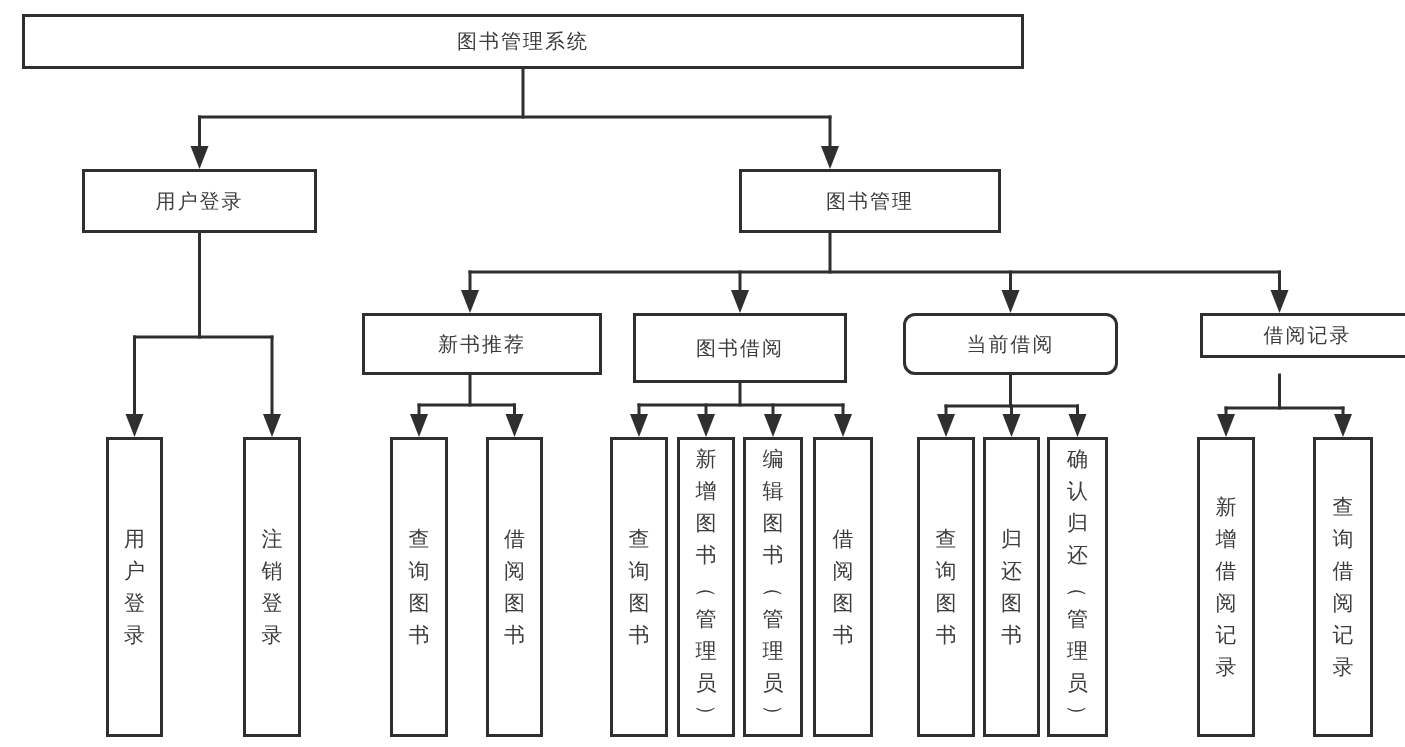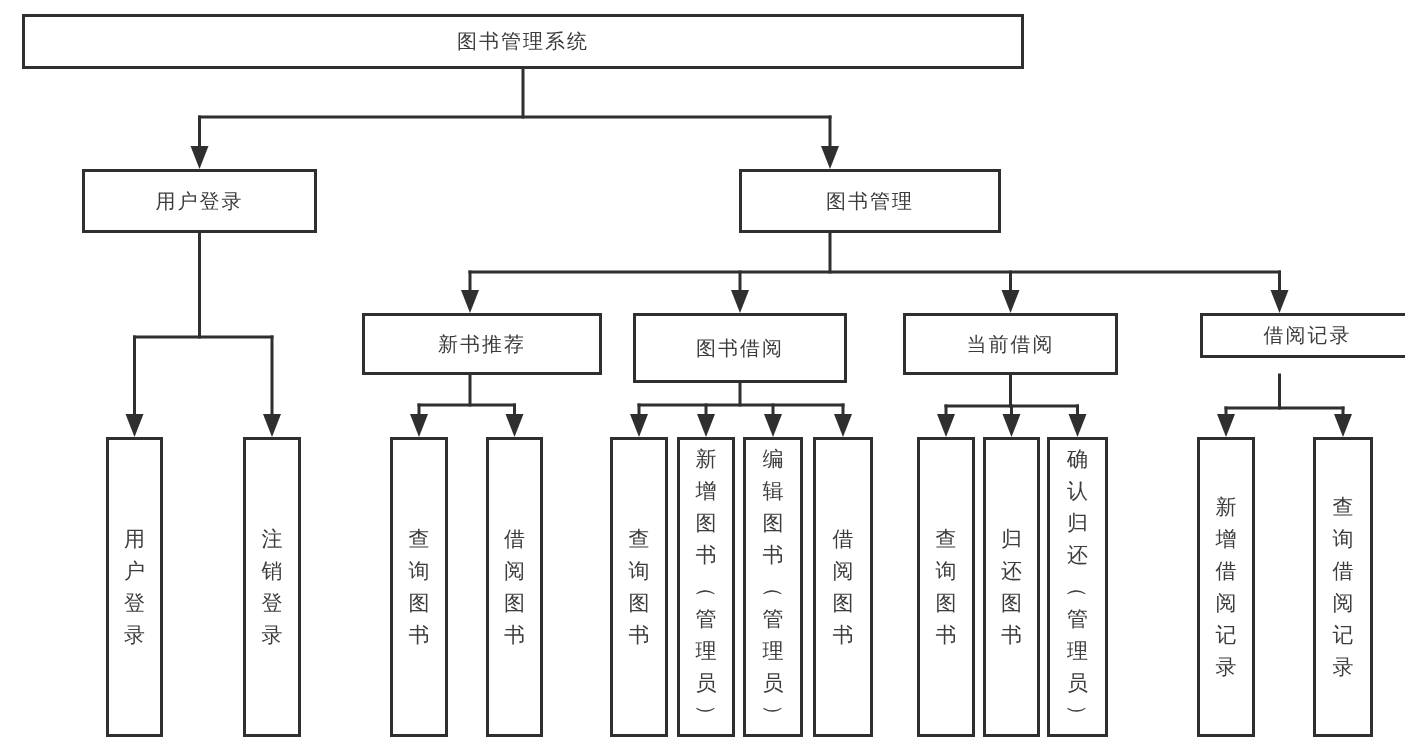--- a/index.html
+++ b/index.html
@@ -124,21 +124,21 @@
     </div>
     <div class="node horizontal" style="left: 739px; top: 169px; width: 262px; height: 64px;">
       <span class="label">图书管理</span>
     </div>
     <div class="node horizontal" style="left: 362px; top: 313px; width: 240px; height: 62px;">
       <span class="label">新书推荐</span>
     </div>
     <div class="node horizontal" style="left: 633px; top: 313px; width: 214px; height: 70px;">
       <span class="label">图书借阅</span>
     </div>
-    <div class="node horizontal" style="left: 903px; top: 313px; width: 215px; height: 62px;">
+    <div class="node horizontal" style="left: 903px; top: 313px; width: 215px; height: 62px; border-radius: 12px;">
       <span class="label">当前借阅</span>
     </div>
     <div class="node horizontal" style="left: 1200px; top: 313px; width: 215px; height: 45px;">
       <span class="label">借阅记录</span>
     </div>
     <div class="node vertical" style="left: 106px; top: 437px; width: 57px; height: 300px;">
       <span class="label">
         <span class="ch">用</span>
         <span class="ch">户</span>
         <span class="ch">登</span>

